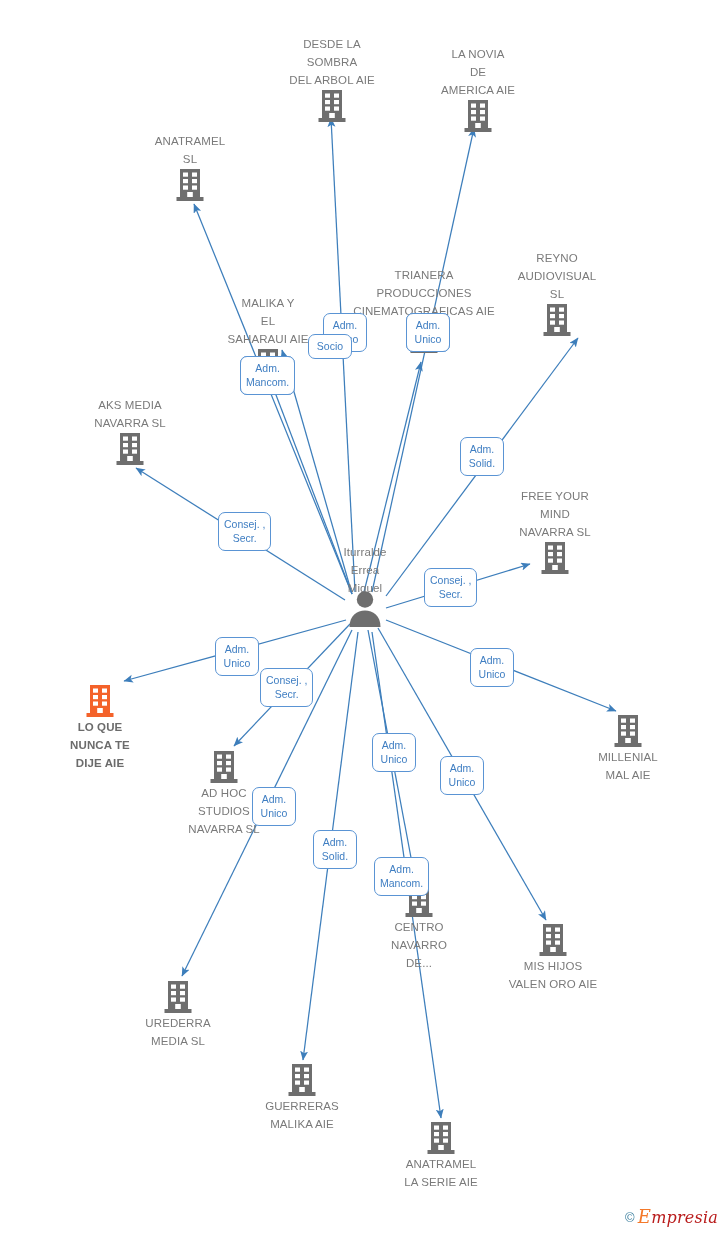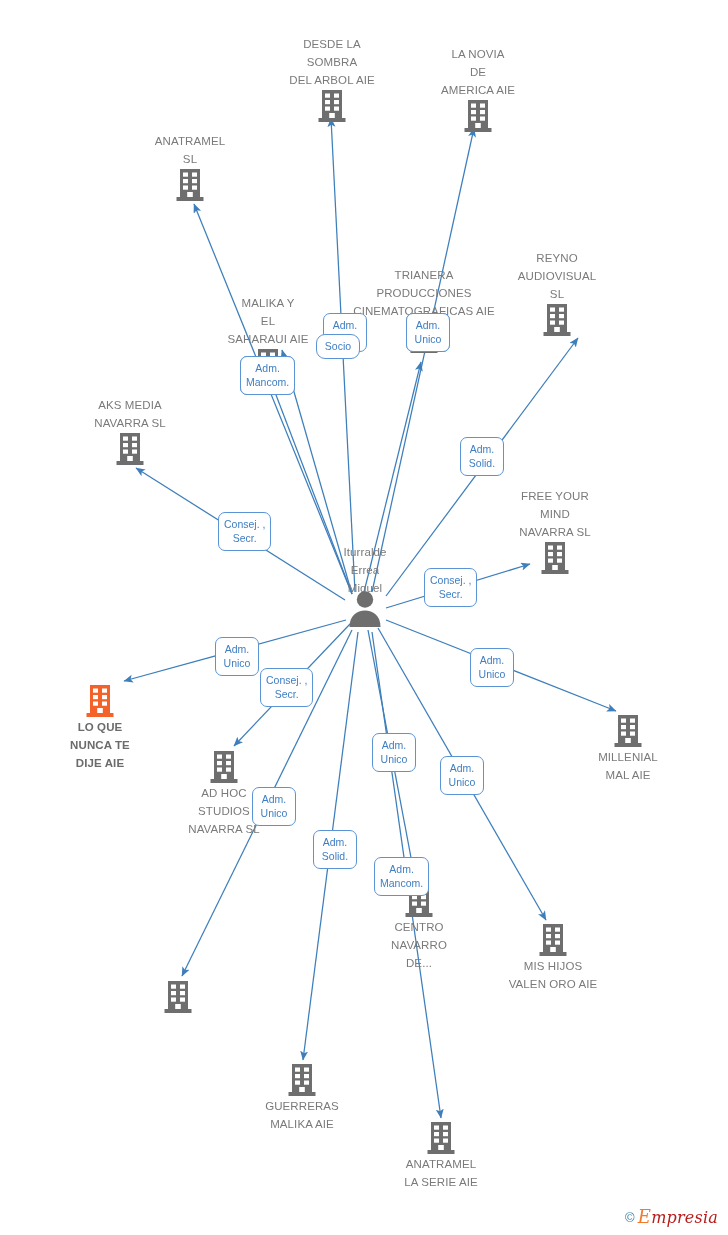--- a/index.html
+++ b/index.html
@@ -358,20 +358,22 @@
             <rect x="8" y="4.5" width="5" height="4.2" fill="#fff"></rect>
             <rect x="17" y="4.5" width="5" height="4.2" fill="#fff"></rect>
             <rect x="8" y="11" width="5" height="4.2" fill="#fff"></rect>
             <rect x="17" y="11" width="5" height="4.2" fill="#fff"></rect>
             <rect x="8" y="17.5" width="5" height="4.2" fill="#fff"></rect>
             <rect x="17" y="17.5" width="5" height="4.2" fill="#fff"></rect>
             <rect x="12.2" y="24" width="5.6" height="5" fill="#fff"></rect>
             <rect x="1.5" y="29" width="27" height="4" fill="#6e6e6e"></rect>
           </svg>
         </span>
+        <span class="nlabel">UREDERRA
+MEDIA  SL</span>
       </div>
       <div class="node below" style="left: 302px; top: 1061px;">
         <span style="display: block;">
           <svg class="ico" viewBox="0 0 30 34" xmlns="http://www.w3.org/2000/svg">
             <rect x="5" y="1" width="20" height="28" fill="#6e6e6e"></rect>
             <rect x="8" y="4.5" width="5" height="4.2" fill="#fff"></rect>
             <rect x="17" y="4.5" width="5" height="4.2" fill="#fff"></rect>
             <rect x="8" y="11" width="5" height="4.2" fill="#fff"></rect>
             <rect x="17" y="11" width="5" height="4.2" fill="#fff"></rect>
             <rect x="8" y="17.5" width="5" height="4.2" fill="#fff"></rect>
@@ -416,21 +418,21 @@
       <div class="chip" style="left: 406px; top: 313px;">Adm.
 Unico</div>
       <div class="chip" style="left: 240px; top: 356px;">Adm.
 Mancom.</div>
       <div class="chip" style="left: 406px; top: 313px;">Adm.
 Unico</div>
       <div class="chip" style="left: 460px; top: 437px;">Adm.
 Solid.</div>
       <div class="chip" style="left: 240px; top: 356px;">Adm.
 Mancom.</div>
-      <div class="chip" style="left: 316px; top: 334px; border-radius: 9px;">Socio</div>
+      <div class="chip" style="left: 308px; top: 334px;">Socio</div>
       <div class="chip" style="left: 218px; top: 512px;">Consej. ,
 Secr.</div>
       <div class="chip" style="left: 424px; top: 568px;">Consej. ,
 Secr.</div>
       <div class="chip" style="left: 215px; top: 637px;">Adm.
 Unico</div>
       <div class="chip" style="left: 470px; top: 648px;">Adm.
 Unico</div>
       <div class="chip" style="left: 260px; top: 668px;">Consej. ,
 Secr.</div>

